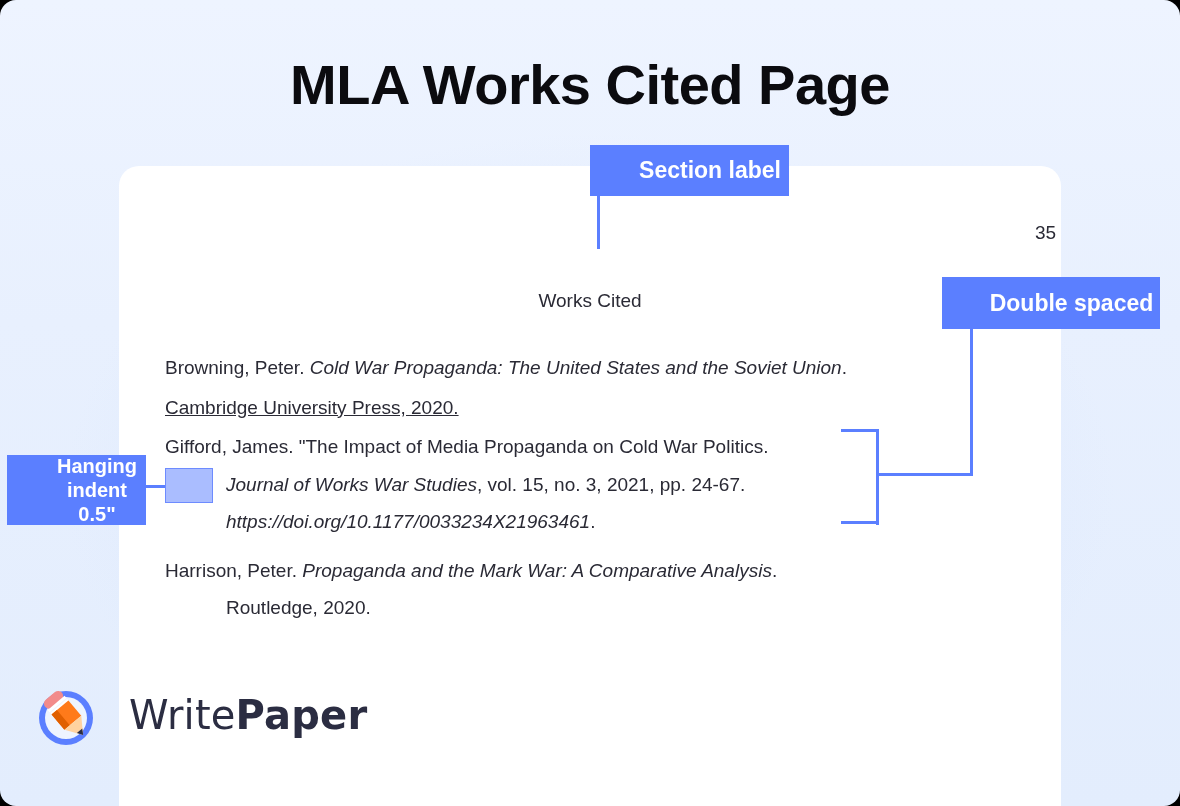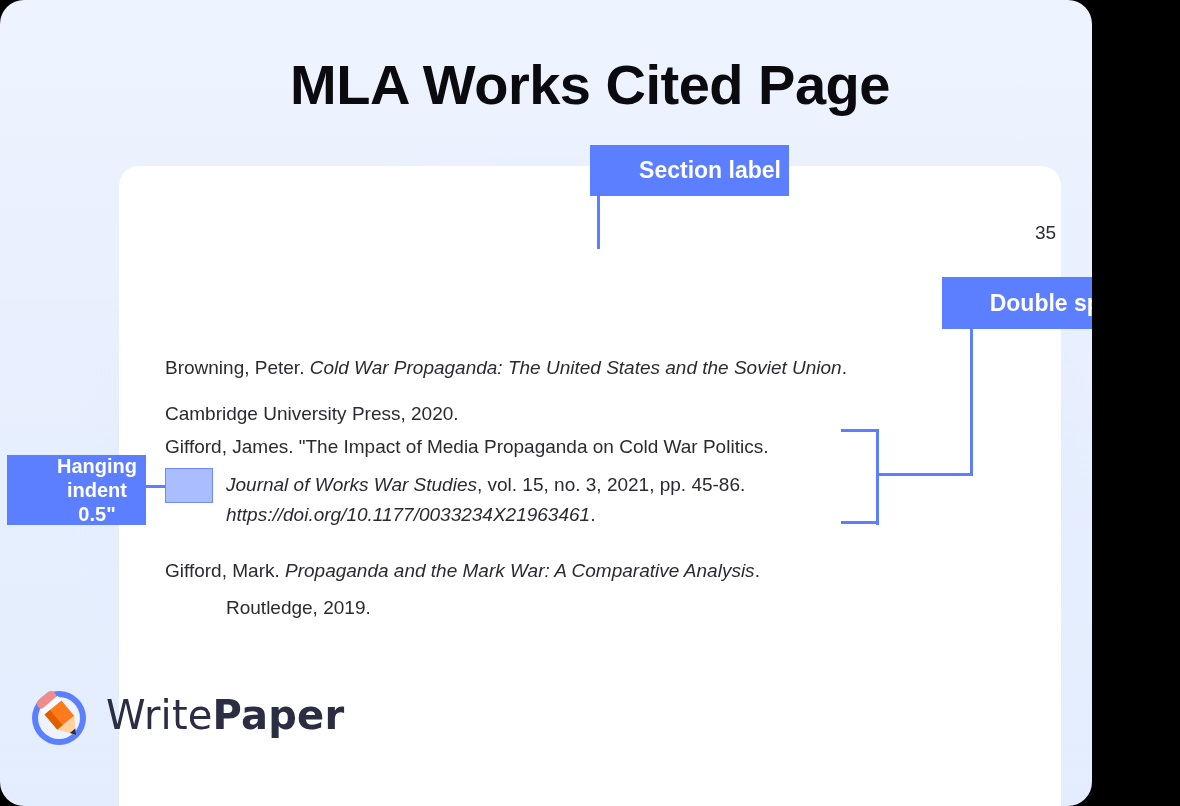--- a/index.html
+++ b/index.html
@@ -1,20 +1,20 @@
 <!DOCTYPE html>
 <html><head>
   <meta charset="utf-8">
   <style>
     * { box-sizing: border-box; margin: 0; padding: 0; }
     html, body { width: 1180px; height: 806px; background: #000; overflow: hidden; }
     body { font-family: "Liberation Sans", "DejaVu Sans", sans-serif; position: relative; }
     .frame {
-      position: absolute; left: 0; top: 0; width: 1092px; height: 806px;
-      border-radius: 24px;
+      position: absolute; left: 0; top: 0; width: 1180px; height: 806px;
+      border-radius: 16px;
       background: linear-gradient(180deg, #eef4ff 0%, #e8f0fe 40%, #e3edfd 100%);
       overflow: hidden;
     }
     .frame::before {
       content: ""; position: absolute; left: 60px; top: 130px; width: 1060px; height: 720px;
       background: radial-gradient(ellipse at center, rgba(200,218,252,0.55) 0%, rgba(220,232,253,0.0) 70%);
     }
     .title {
       position: absolute; left: 0; top: 52px; width: 1180px; text-align: center;
       font-size: 56px; font-weight: 700; color: #0b0b0f; letter-spacing: -0.5px;
@@ -41,65 +41,66 @@
     .label.section { left: 590px; top: 145px; width: 199px; height: 51px; }
     .label.double { left: 942px; top: 277px; width: 218px; height: 52px; }
     .label.hanging {
       left: 7px; top: 455px; width: 139px; height: 70px; font-size: 20px; line-height: 24px;
     }
     .vline { position: absolute; background: #5b7fff; }
     .indent-box {
       position: absolute; left: 165px; top: 468px; width: 48px; height: 35px;
       background: #aabdff; border: 1.5px solid #6d8bff;
     }
-    .logo { position: absolute; left: 28px; top: 685px; display: flex; align-items: center; }
+    .logo { position: absolute; left: 35px; top: 685px; display: flex; align-items: center; gap: 16px; }
     .logo-icon { width: 60px; height: 60px; position: relative; }
     .logo-text { font-size: 40px; color: #2b2d42; margin-left: 18px; letter-spacing: 0.2px; font-family: "DejaVu Sans", sans-serif; }
   </style>
 </head>
 <body>
 
 <div class="frame">
 
   <h1 class="title">MLA Works Cited Page</h1>
 
   <div class="card"></div>
 
   <div class="label section">Section label</div>
   <div class="vline" style="left:597px; top:196px; width:3px; height:53px;"></div>
 
   <div class="page-number">35</div>
+  <div class="section-heading">Works Cited</div>
 
   <div class="entry" style="top:358px;">
     <div class="line" style="top:0;">
       <span>Browning, Peter. </span><span class="italic">Cold War Propaganda: The United States and the Soviet Union</span><span>.</span>
     </div>
-    <div class="line" style="top:46px;">
+    <div class="line" style="top:40px;text-decoration:underline;">
       <span>Cambridge University Press, 2020.</span>
     </div>
   </div>
 
   <div class="entry" style="top:437px;">
     <div class="line" style="top:0;">
       <span>Gifford, James. "The Impact of Media Propaganda on Cold War Politics.</span>
     </div>
     <div class="line indent" style="top:38px;">
-      <span class="italic">Journal of Works War Studies</span><span>, vol. 15, no. 3, 2021, pp. 45-86.</span>
+      <span class="italic">Journal of Works War Studies</span><span>, vol. 15, no. 3, 2021, pp. 24-67.</span>
     </div>
-    <div class="line indent" style="top:68px;">
+    <div class="line indent" style="top:75px;">
       <span class="italic">https://doi.org/10.1177/0033234X21963461</span><span>.</span>
     </div>
   </div>
 
   <div class="entry" style="top:561px;">
     <div class="line" style="top:0;">
-      <span>Gifford, Mark. </span><span class="italic">Propaganda and the Mark War: A Comparative Analysis</span><span>.</span>
+      <span>Harrison, Peter. </span><span class="italic">Propaganda and the Mark War: A Comparative Analysis</span><span>.</span>
     </div>
     <div class="line indent" style="top:37px;">
-      <span>Routledge, 2019.</span>
+      <span>Routledge, 2020.</span>
     </div>
   </div>
 
   <div class="label double">Double spaced</div>
   <div class="vline" style="left:970px; top:329px; width:3px; height:147px;"></div>
   <div class="vline" style="left:878px; top:473px; width:95px; height:3px;"></div>
   <div class="vline" style="left:876px; top:429px; width:3px; height:96px;"></div>
   <div class="vline" style="left:841px; top:429px; width:38px; height:3px;"></div>
   <div class="vline" style="left:841px; top:521px; width:38px; height:3px;"></div>
 

